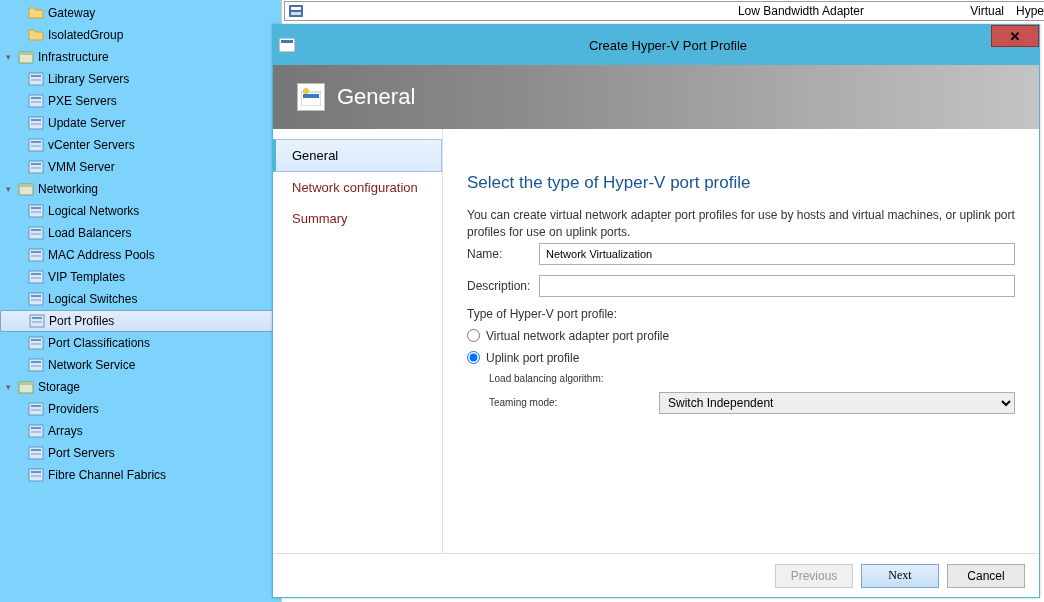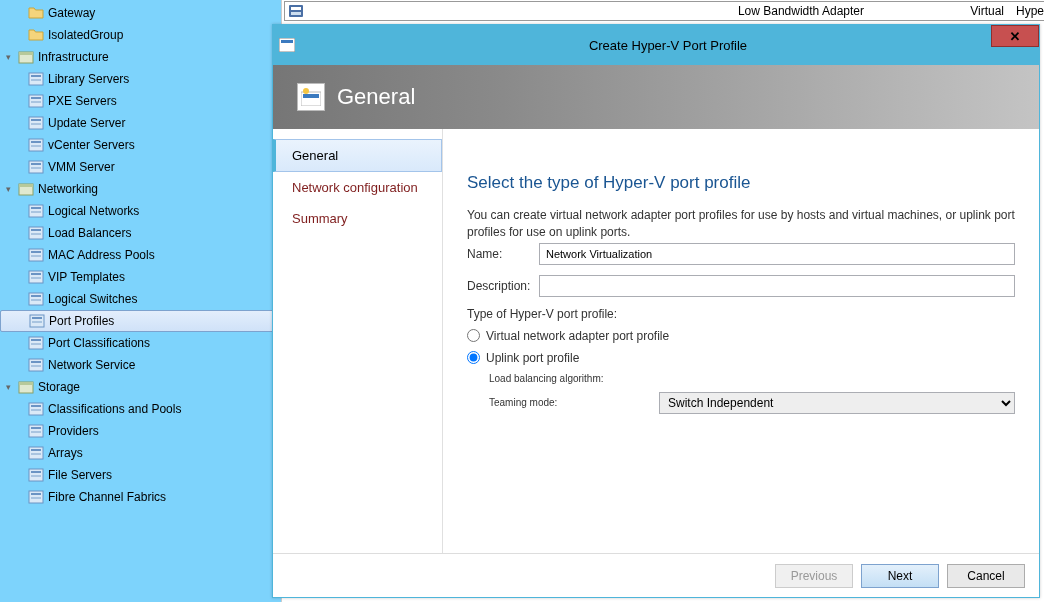--- a/index.html
+++ b/index.html
@@ -50,21 +50,21 @@
 .radio-row { display: flex; align-items: center; margin-bottom: 8px; font-size: 12px; }
 .radio-row input { margin-right: 6px; }
 .subrow { display: flex; align-items: center; margin-bottom: 8px; padding-left: 22px; }
 .subrow label { width: 170px; font-size: 10px; }
 .subrow .combo { flex: 1; display: flex; }
 .combo select { flex:1; height: 22px; border: 1px solid #abadb3; background: #eee; font-size: 12px; padding-left: 4px; }
 
 .footer { height: 44px; border-top: 1px solid #ddd; display: flex; align-items: center; justify-content: flex-end; padding-right: 14px; gap: 8px; padding-left: 44px; }
 .footer button { width: 78px; height: 24px; border: 1px solid #acacac; background: #e9e9e9; font-size: 12px; cursor: pointer; }
 .footer button:disabled { color: #999; background: #f0f0f0; border-color: #ccc; cursor: default; }
-.footer button.primary { background: linear-gradient(#e3f0fb,#c4dff5); border-color: #7da2ce; }
+.footer button.primary { background: linear-gradient(#e3f0fb,#c4dff5); border-color: #7da2ce; font-family: Liberation Serif, serif; }
 </style>
 </head>
 <body>
 
 <div class="sidebar" id="sidebar">
     <div class="tree-item indent1">
       <span class="icon">
         <svg viewBox="0 0 16 16">
           <path d="M1 3h5l1.5 2H15v8H1z" fill="#f4d47c" stroke="#caa53a"></path>
         </svg>
@@ -240,51 +240,41 @@
       <span class="label">Storage</span>
     </div>
     <div class="tree-item indent2">
       <span class="icon">
         <svg viewBox="0 0 16 16">
           <rect x="1" y="2" width="14" height="12" fill="#dbe9f7" stroke="#6b94c4"></rect>
           <rect x="3" y="4" width="10" height="2" fill="#6b94c4"></rect>
           <rect x="3" y="8" width="10" height="2" fill="#a9c4e0"></rect>
         </svg>
       </span>
-      <span class="label">Classifications and Pools</span>
-    </div>
-    <div class="tree-item indent2">
-      <span class="icon">
-        <svg viewBox="0 0 16 16">
-          <rect x="1" y="2" width="14" height="12" fill="#dbe9f7" stroke="#6b94c4"></rect>
-          <rect x="3" y="4" width="10" height="2" fill="#6b94c4"></rect>
-          <rect x="3" y="8" width="10" height="2" fill="#a9c4e0"></rect>
-        </svg>
-      </span>
       <span class="label">Providers</span>
     </div>
     <div class="tree-item indent2">
       <span class="icon">
         <svg viewBox="0 0 16 16">
           <rect x="1" y="2" width="14" height="12" fill="#dbe9f7" stroke="#6b94c4"></rect>
           <rect x="3" y="4" width="10" height="2" fill="#6b94c4"></rect>
           <rect x="3" y="8" width="10" height="2" fill="#a9c4e0"></rect>
         </svg>
       </span>
       <span class="label">Arrays</span>
     </div>
     <div class="tree-item indent2">
       <span class="icon">
         <svg viewBox="0 0 16 16">
           <rect x="1" y="2" width="14" height="12" fill="#dbe9f7" stroke="#6b94c4"></rect>
           <rect x="3" y="4" width="10" height="2" fill="#6b94c4"></rect>
           <rect x="3" y="8" width="10" height="2" fill="#a9c4e0"></rect>
         </svg>
       </span>
-      <span class="label">File Servers</span>
+      <span class="label">Port Servers</span>
     </div>
     <div class="tree-item indent2">
       <span class="icon">
         <svg viewBox="0 0 16 16">
           <rect x="1" y="2" width="14" height="12" fill="#dbe9f7" stroke="#6b94c4"></rect>
           <rect x="3" y="4" width="10" height="2" fill="#6b94c4"></rect>
           <rect x="3" y="8" width="10" height="2" fill="#a9c4e0"></rect>
         </svg>
       </span>
       <span class="label">Fibre Channel Fabrics</span>

